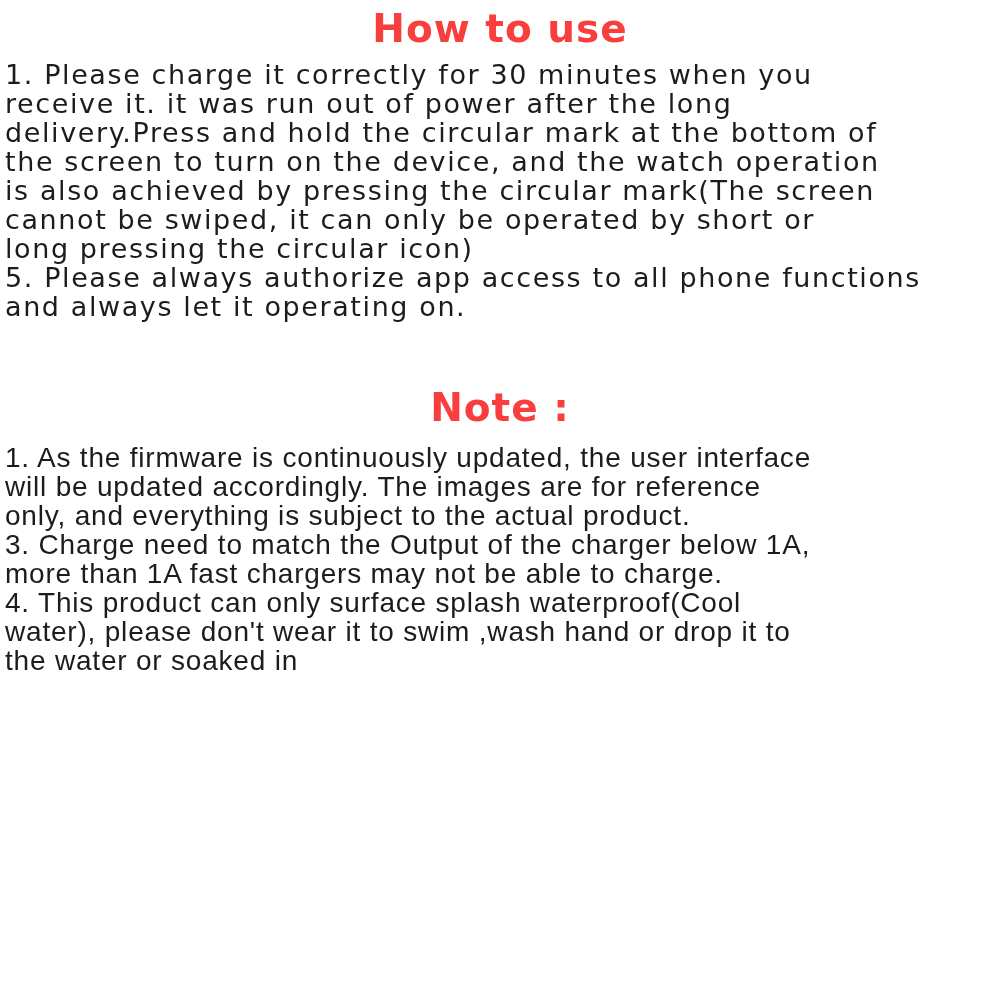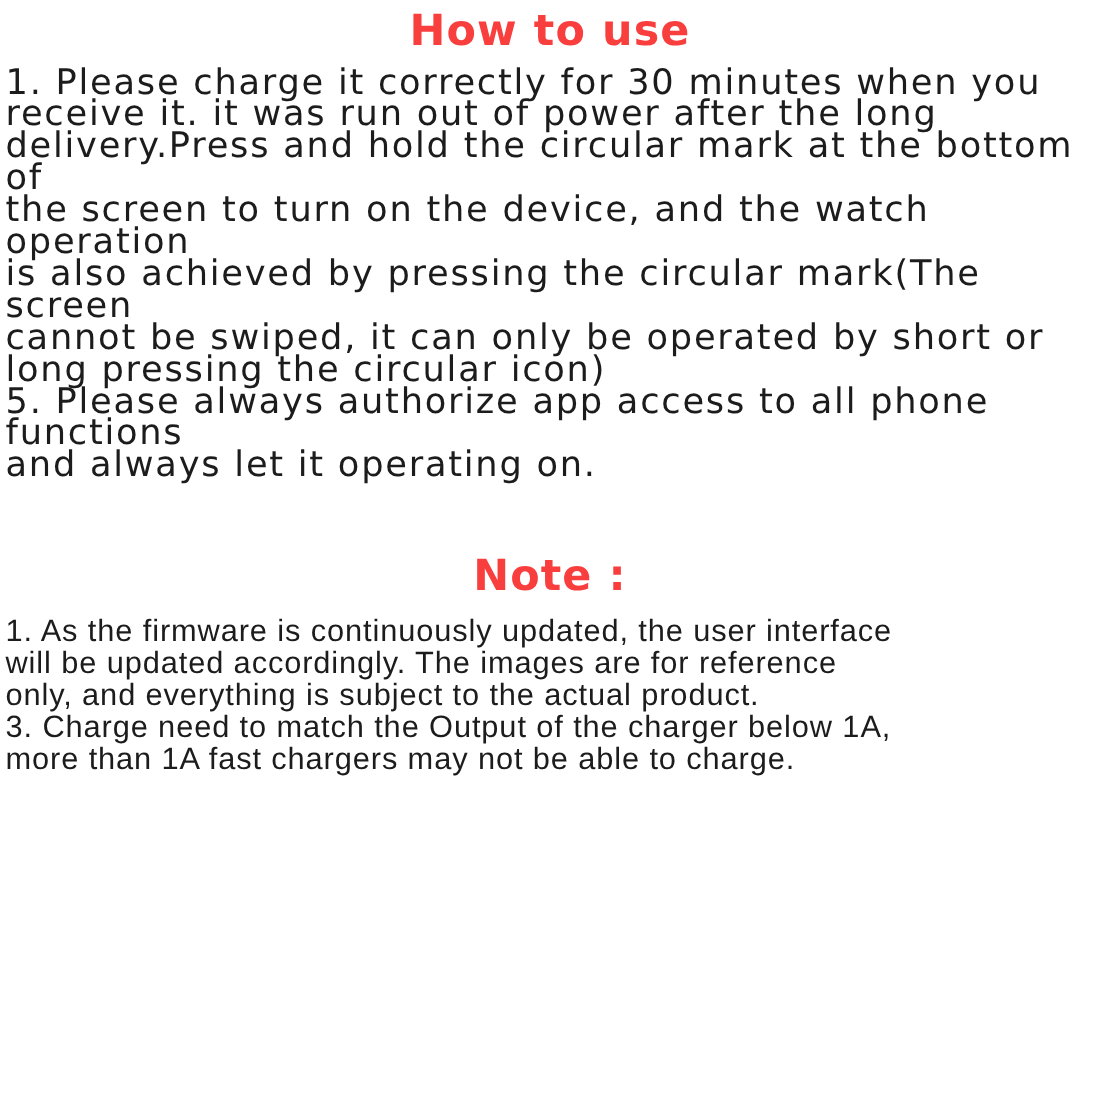--- a/index.html
+++ b/index.html
@@ -36,21 +36,21 @@
   }
   .section-title.second {
     margin-top: 64px;
     margin-bottom: 12px;
   }
   .instructions {
     list-style: none;
   }
   .instruction-item {
     white-space: pre-line;
-    font-size: 32px;
+    font-size: 27px;
     line-height: 29px;
     color: var(--text-color);
   }
   .how-to-use .instruction-item {
     font-family: "DejaVu Sans", sans-serif;
     letter-spacing: 1.6px;
   }
   .note .instruction-item {
     font-family: "Liberation Sans", sans-serif;
     font-size: 28px;
@@ -78,16 +78,19 @@
   </section>
 
   <section class="section note">
     <h1 class="section-title second">Note :</h1>
     <div class="instructions">
       <p class="instruction-item">1. As the firmware is continuously updated, the user interface
 will be updated accordingly. The images are for reference
 only, and everything is subject to the actual product.</p>
       <p class="instruction-item">3. Charge need to match the Output of the charger below 1A,
 more than 1A fast chargers may not be able to charge.</p>
+      <p class="instruction-item">4. This product can only surface splash waterproof(Cool
+water), please don't wear it to swim ,wash hand or drop it to
+the water or soaked in</p>
     </div>
   </section>
 
 </div>
 
 </body></html>

